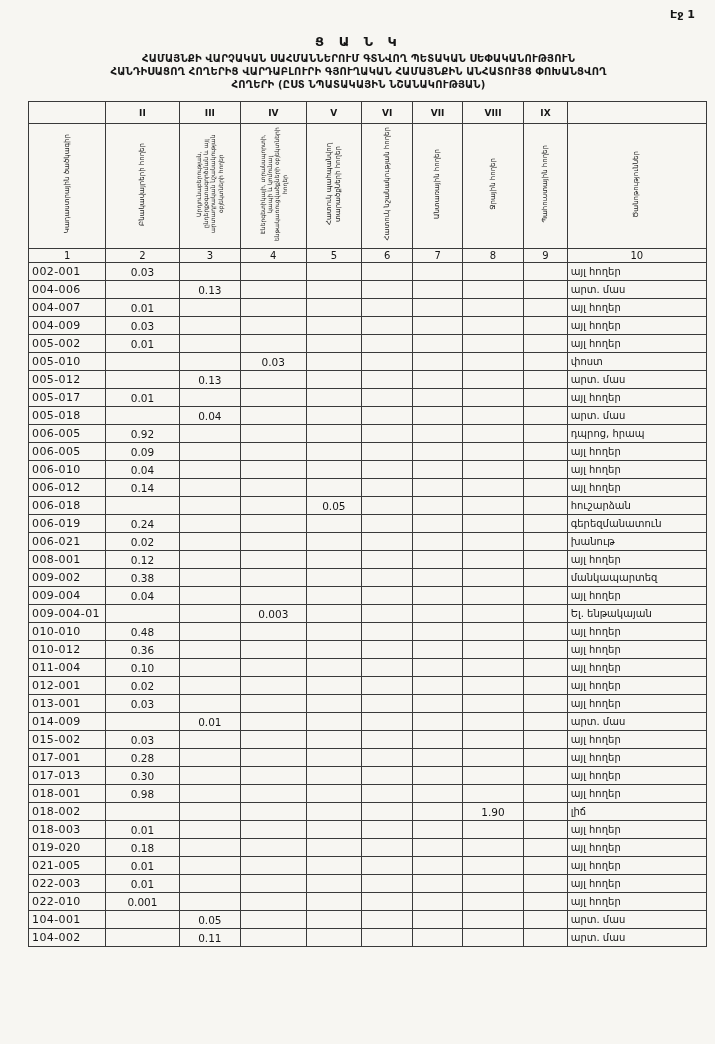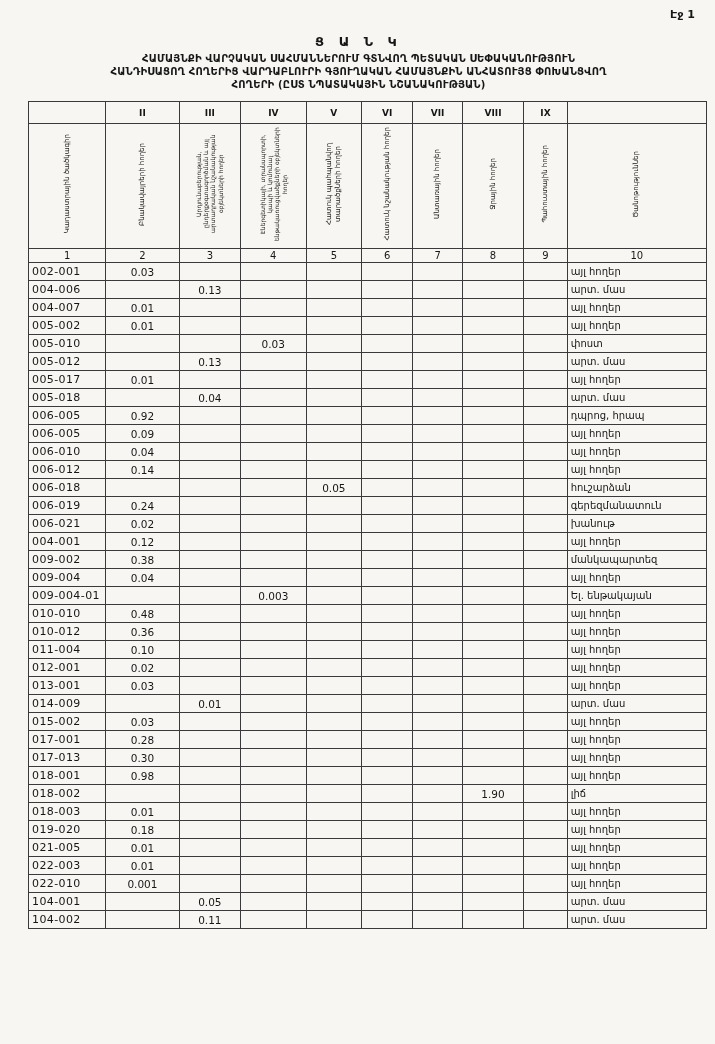--- a/index.html
+++ b/index.html
@@ -132,20 +132,32 @@
           <td class="val"></td>
           <td class="val"></td>
           <td class="val"></td>
           <td class="val"></td>
           <td class="val"></td>
           <td class="val"></td>
           <td class="val"></td>
           <td class="note">այլ հողեր</td>
         </tr>
         <tr>
+          <td class="code">004-009</td>
+          <td class="val">0.03</td>
+          <td class="val"></td>
+          <td class="val"></td>
+          <td class="val"></td>
+          <td class="val"></td>
+          <td class="val"></td>
+          <td class="val"></td>
+          <td class="val"></td>
+          <td class="note">այլ հողեր</td>
+        </tr>
+        <tr>
           <td class="code">005-002</td>
           <td class="val">0.01</td>
           <td class="val"></td>
           <td class="val"></td>
           <td class="val"></td>
           <td class="val"></td>
           <td class="val"></td>
           <td class="val"></td>
           <td class="val"></td>
           <td class="note">այլ հողեր</td>
@@ -276,21 +288,21 @@
           <td class="val"></td>
           <td class="val"></td>
           <td class="val"></td>
           <td class="val"></td>
           <td class="val"></td>
           <td class="val"></td>
           <td class="val"></td>
           <td class="note">խանութ</td>
         </tr>
         <tr>
-          <td class="code">004-001</td>
+          <td class="code">008-001</td>
           <td class="val">0.12</td>
           <td class="val"></td>
           <td class="val"></td>
           <td class="val"></td>
           <td class="val"></td>
           <td class="val"></td>
           <td class="val"></td>
           <td class="val"></td>
           <td class="note">այլ հողեր</td>
         </tr>

